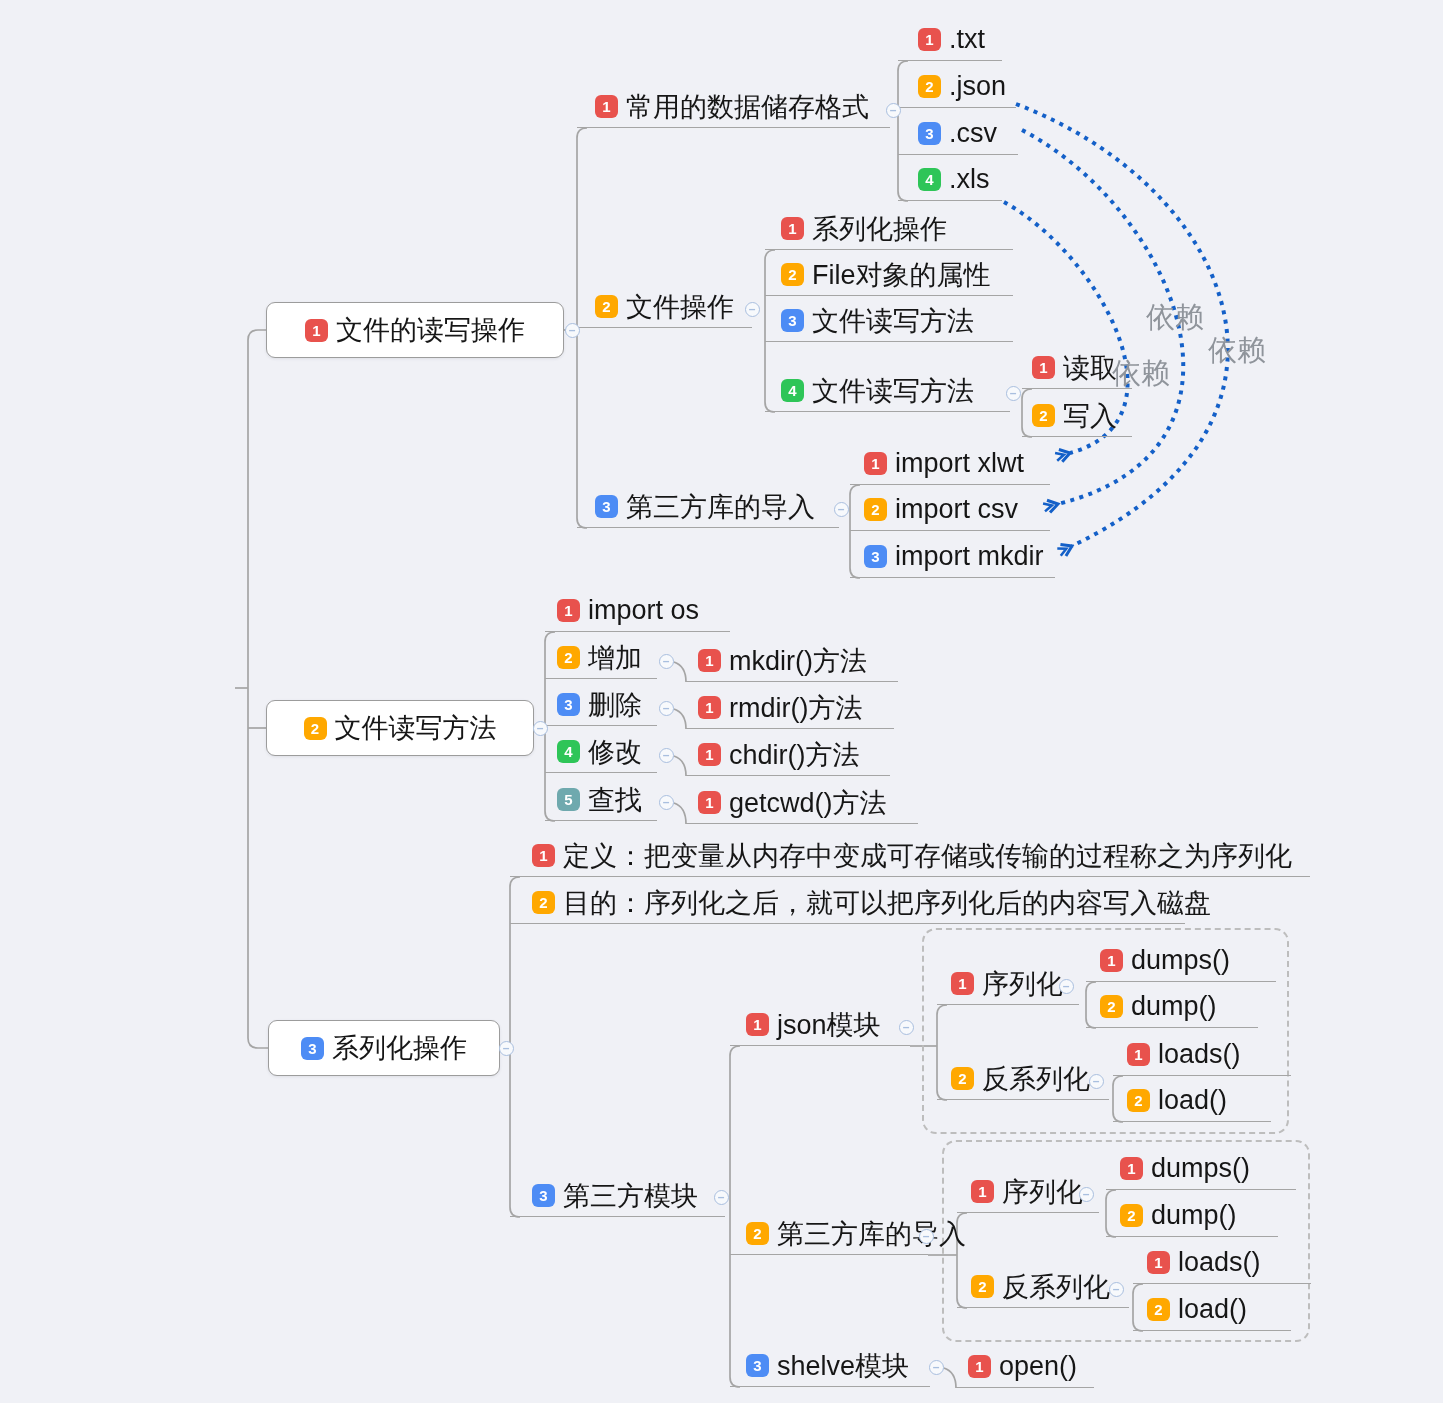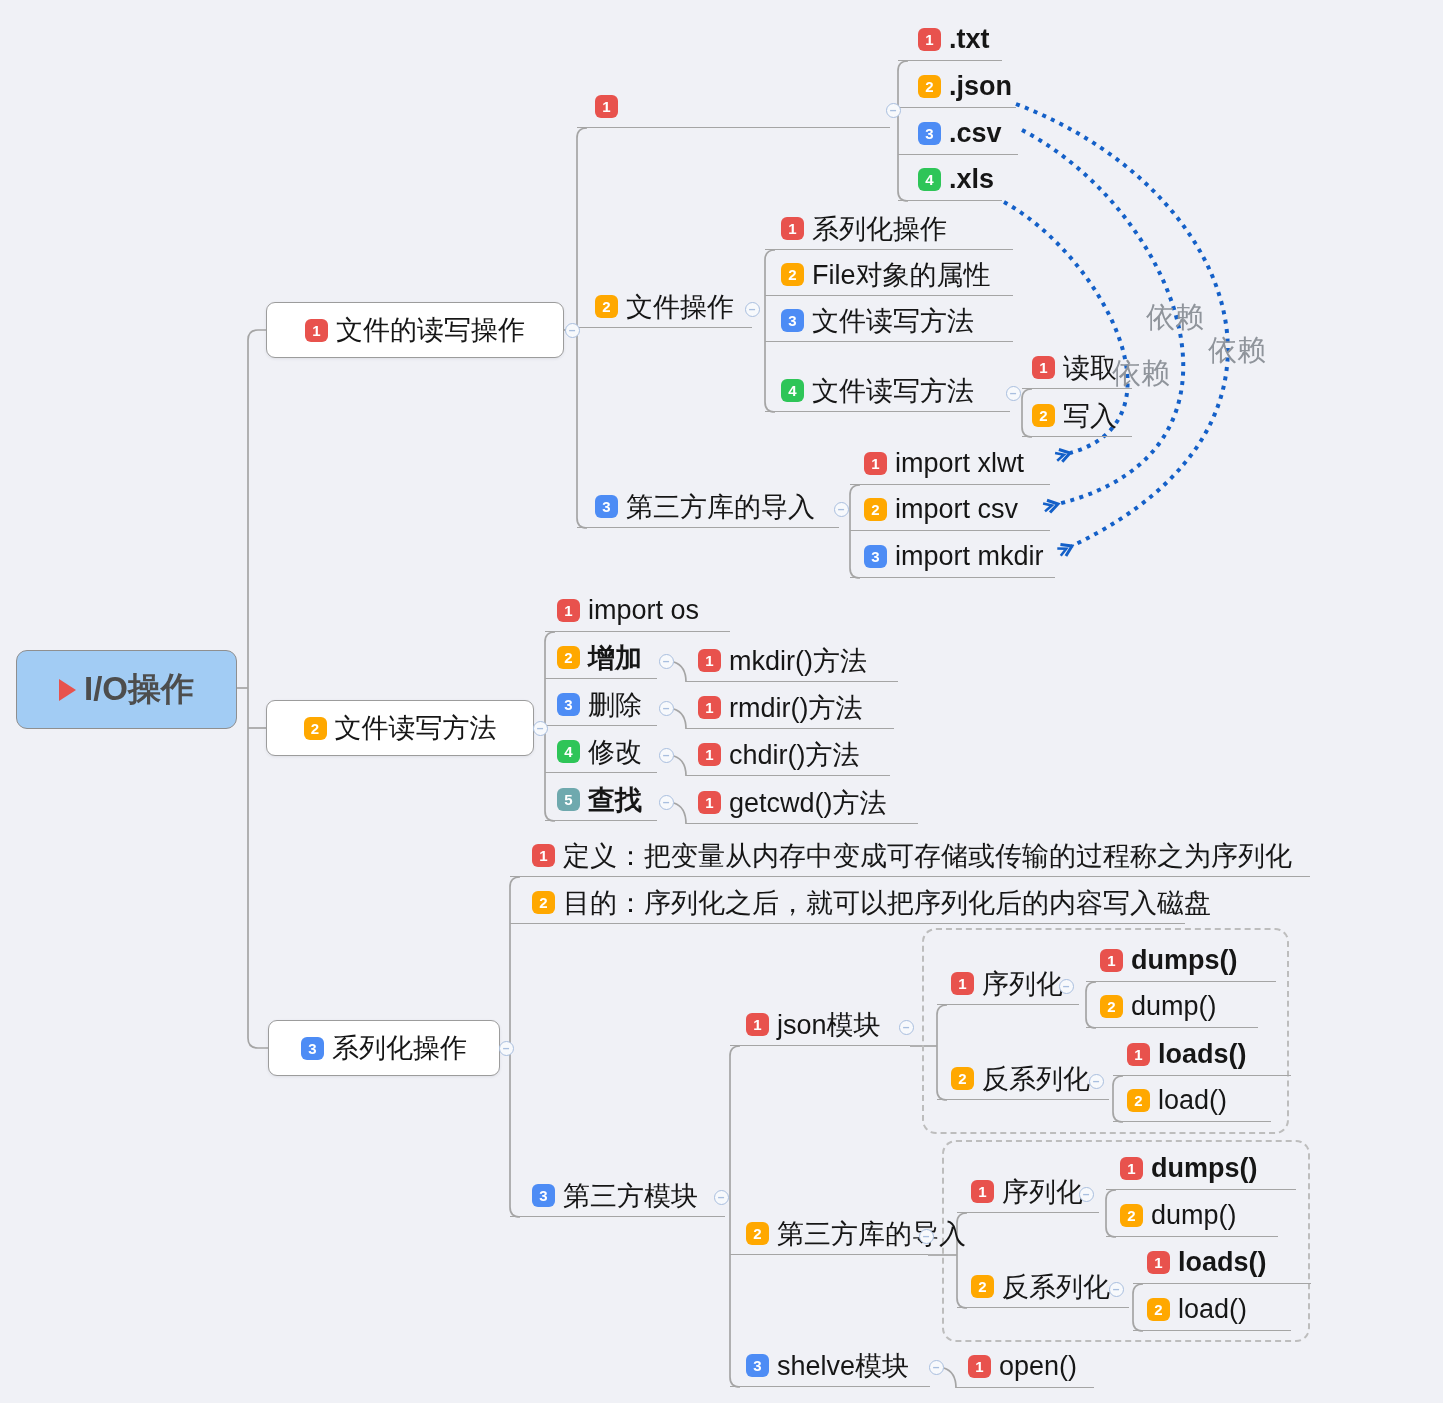--- a/index.html
+++ b/index.html
@@ -5,21 +5,21 @@
   html,body{margin:0;padding:0;background:#F0F1F6;}
   .stage{position:relative;width:1443px;height:1403px;background:#F0F1F6;overflow:hidden;
          font-family:"Liberation Sans","DejaVu Sans",sans-serif;color:#161616;}
   svg.layer{position:absolute;left:0;top:0;z-index:1;}
   .group-box{position:absolute;border:2.5px dashed #BDBDBD;border-radius:14px;z-index:1;}
   .node{position:absolute;display:flex;align-items:center;z-index:2;font-size:27px;
         white-space:nowrap;box-sizing:border-box;}
   .node.line{border-bottom:1.7px solid #A5A5A5;height:42px;}
   .node.box{background:#fff;border:1.6px solid #9C9C9C;border-radius:9px;
             justify-content:center;box-shadow:0 1px 3px rgba(60,70,90,.10);}
-  .node.bold .lbl{font-weight:bold;}
+  .node.bold .lbl{font-weight:normal;}
   .badge{display:inline-flex;align-items:center;justify-content:center;flex:0 0 auto;
          width:23px;height:23px;border-radius:6px;color:#fff;font-size:15px;font-weight:bold;
          margin-right:8px;line-height:1;}
   .root-node{position:absolute;left:16px;top:650px;width:219px;height:77px;z-index:2;
              background:#A2CCF4;border:1.7px solid #8F8F8F;border-radius:11px;
              display:flex;align-items:center;justify-content:center;
              font-size:33px;font-weight:bold;color:#4D4D4D;}
   .flag{width:0;height:0;border-top:11px solid transparent;border-bottom:11px solid transparent;
         border-left:17px solid #E8524D;margin-right:8px;}
   .collapse{position:absolute;width:15px;height:15px;border-radius:50%;z-index:3;
@@ -73,43 +73,40 @@
     <g fill="none" stroke="#1460C8" stroke-width="4" stroke-dasharray="4 5.5">
       <path d="M1016,104 C1230,185 1335,420 1072,546" marker-end="url(#arr)"></path>
       <path d="M1022,130 C1175,210 1275,450 1058,504" marker-end="url(#arr)"></path>
       <path d="M1004,202 C1100,255 1190,420 1070,453" marker-end="url(#arr)"></path>
     </g>
   </svg>
 
   <div class="group-box" style="left:922px;top:928px;width:363px;height:202px"></div>
   <div class="group-box" style="left:942px;top:1140px;width:364px;height:198px"></div>
 
-  <div class="root-node">
-    <span class="flag"></span>
-    <span class="lbl">I/O操作</span>
-  </div>
 
   <div class="dep-label" style="left:1208px;top:331px">依赖</div>
   <div class="dep-label" style="left:1146px;top:298px">依赖</div>
   <div class="dep-label" style="left:1112px;top:354px">依赖</div>
 
 <div class="node box" style="left: 266px; top: 302px; width: 298px; height: 56px;">
       <span class="badge" style="background: rgb(232, 82, 77);">1</span>
       <span class="lbl">文件的读写操作</span>
     </div>
     <div class="node box" style="left: 266px; top: 700px; width: 268px; height: 56px;">
       <span class="badge" style="background: rgb(255, 168, 0);">2</span>
       <span class="lbl">文件读写方法</span>
     </div>
     <div class="node box" style="left: 268px; top: 1020px; width: 232px; height: 56px;">
       <span class="badge" style="background: rgb(77, 140, 245);">3</span>
       <span class="lbl">系列化操作</span>
     </div>
     <div class="node line" style="left: 577px; top: 86px; width: 313px; height: 42px; padding-left: 18px;">
       <span class="badge" style="background: rgb(232, 82, 77);">1</span>
+      <span class="lbl">常用的数据储存格式</span>
     </div>
     <div class="node line bold" style="left: 898px; top: 19px; width: 104px; height: 42px; padding-left: 20px;">
       <span class="badge" style="background: rgb(232, 82, 77);">1</span>
       <span class="lbl">.txt</span>
     </div>
     <div class="node line bold" style="left: 898px; top: 66px; width: 118px; height: 42px; padding-left: 20px;">
       <span class="badge" style="background: rgb(255, 168, 0);">2</span>
       <span class="lbl">.json</span>
     </div>
     <div class="node line bold" style="left: 898px; top: 113px; width: 120px; height: 42px; padding-left: 20px;">

